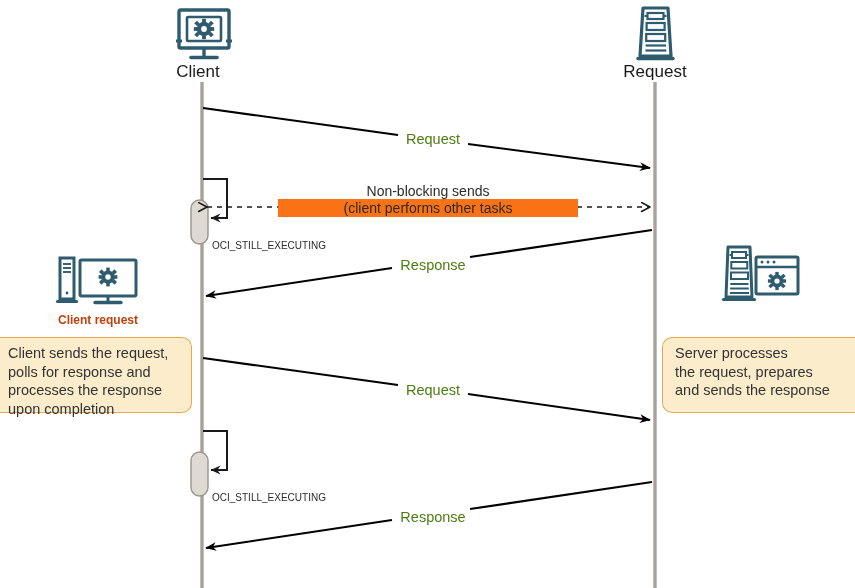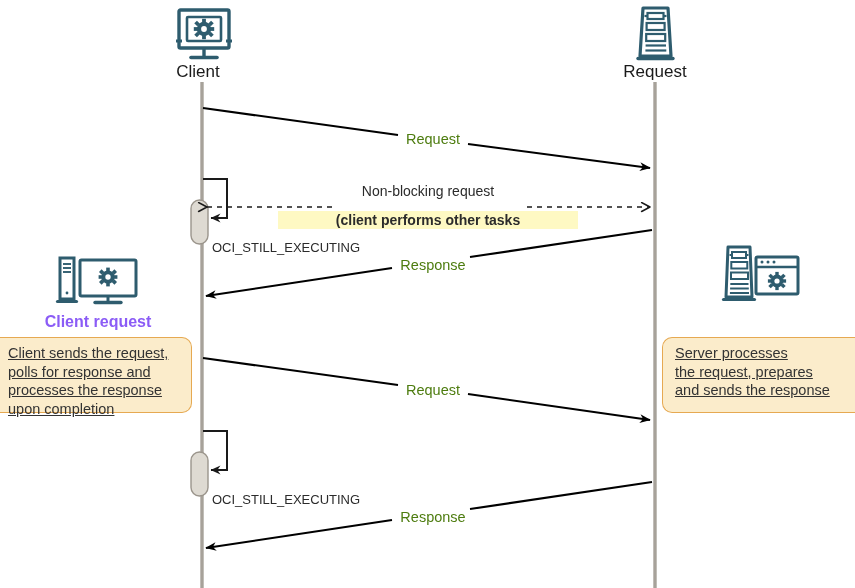--- a/index.html
+++ b/index.html
@@ -31,40 +31,39 @@
     color: #1a1a1a;
     line-height: 1.18;
   }
   .actor-name {
     font-size: 17px;
     color: #1a1a1a;
     text-align: center;
     width: 160px;
   }
   .icon-caption {
-    font-size: 16px;
+    font-size: 12px;
     font-weight: bold;
-    color: #8b5cf6;
+    color: #c2410c;
     text-align: center;
   }
   .msg-label {
     font-size: 14.5px;
     color: #4d7c0f;
     text-align: center;
   }
   .loop-label {
-    font-size: 13px;
+    font-size: 10px;
     color: #2b2b2b;
   }
   .note-text {
     font-size: 14.5px;
     color: #333333;
     line-height: 1.28;
     white-space: pre-line;
-    text-decoration: underline;
   }
   .nb-text {
     font-size: 14px;
     color: #2b2b2b;
     text-align: center;
     line-height: 1.32;
     width: 300px;
   }
   .note-box {
     position: absolute;
@@ -249,22 +248,22 @@
   <div class="lbl actor-name" style="left:575px; top:62px;">Request</div>
 
   <div class="lbl msg-label" style="left:378px; top:131px; width:110px;">Request</div>
   <div class="lbl msg-label" style="left:378px; top:257px; width:110px;">Response</div>
   <div class="lbl msg-label" style="left:378px; top:382px; width:110px;">Request</div>
   <div class="lbl msg-label" style="left:378px; top:509px; width:110px;">Response</div>
 
   <div class="lbl loop-label" style="left:212px; top:240px;">OCI_STILL_EXECUTING</div>
   <div class="lbl loop-label" style="left:212px; top:492px;">OCI_STILL_EXECUTING</div>
 
-  <div class="lbl nb-text" style="left:278px; top:182px;">Non-blocking request</div>
-  <div class="lbl nb-text" style="left:278px; top:211px; background:#fef9c3;font-weight:bold;">(client performs other tasks</div>
+  <div class="lbl nb-text" style="left:278px; top:182px;">Non-blocking sends</div>
+  <div class="lbl nb-text" style="left:278px; top:199px; background:#f97316;">(client performs other tasks</div>
 
   <div class="lbl icon-caption" style="left:12px; top:313px; width:172px;">Client request</div>
   <div class="note-box clipped-left" style="left:-4px; top:337px; width:196px; height:76px;">
     <div class="lbl note-text" style="left:12px; top:6px; width:180px;">Client sends the request,
 polls for response and
 processes the response
 upon completion</div>
   </div>
 
   <div class="note-box clipped-right" style="left:662px; top:337px; width:197px; height:76px;">

